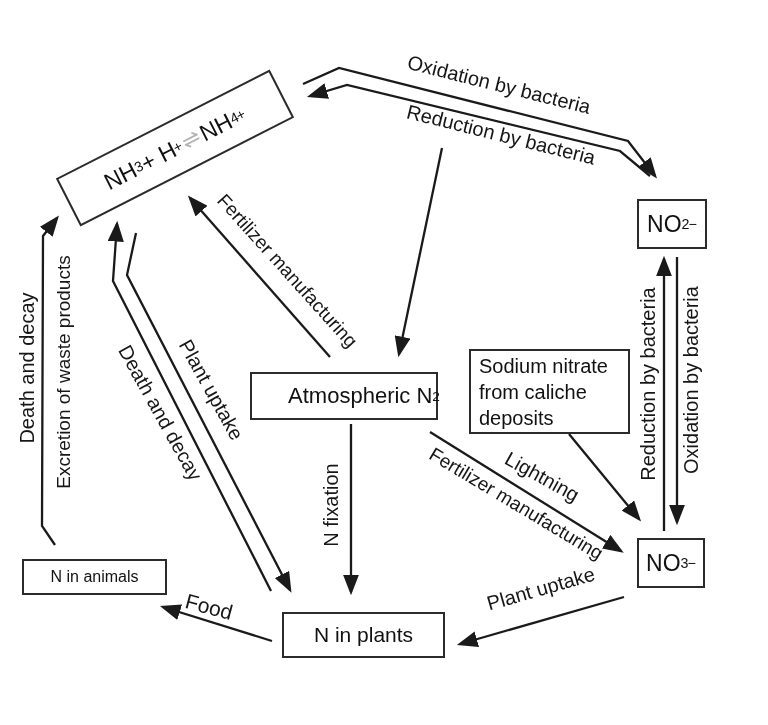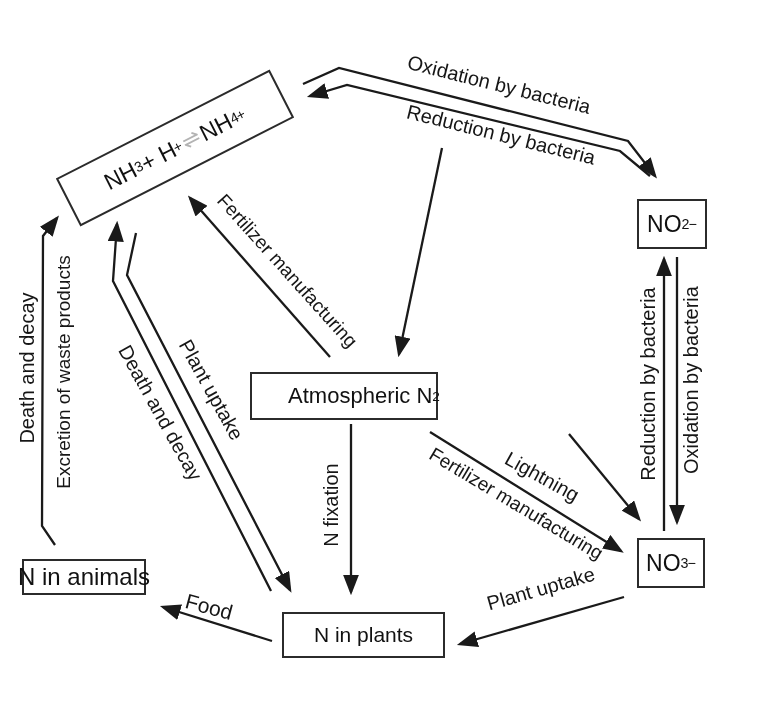--- a/index.html
+++ b/index.html
@@ -81,28 +81,33 @@
       <span>NO</span>
       <span class="f-sub">2</span>
       <span class="f-sup">−</span>
     </div>
 
   <div class="box" style="left:250px;top:372px;width:188px;height:48px;font-size:22px;padding-left:40px;">
       <span>Atmospheric N</span>
       <span class="f-sub">2</span>
     </div>
 
+  <div class="box multiline" style="left:469px;top:349px;width:161px;height:85px;">
+    <span>Sodium nitrate</span>
+    <span>from caliche</span>
+    <span>deposits</span>
+  </div>
 
   <div class="box chem" style="left:637px;top:538px;width:68px;height:50px;">
       <span>NO</span>
       <span class="f-sub">3</span>
       <span class="f-sup">−</span>
     </div>
 
-  <div class="box" style="left:22px;top:559px;width:124px;height:36px;font-size:24px;">N in animals</div>
+  <div class="box" style="left:22px;top:559px;width:145px;height:36px;font-size:16px;">N in animals</div>
 
   <div class="box" style="left:282px;top:612px;width:163px;height:46px;">N in plants</div>
 
   <div class="lbl" style="left:499px;top:85px;transform:translate(-50%,-50%) rotate(14deg);">Oxidation by bacteria</div>
 
   <div class="lbl" style="left:501px;top:135px;transform:translate(-50%,-50%) rotate(14deg);">Reduction by bacteria</div>
 
   <div class="lbl" style="left:287px;top:271px;transform:translate(-50%,-50%) rotate(48deg);font-size:19px;">Fertilizer manufacturing</div>
 
   <div class="lbl" style="left:160px;top:413px;transform:translate(-50%,-50%) rotate(61deg);">Death and decay</div>

